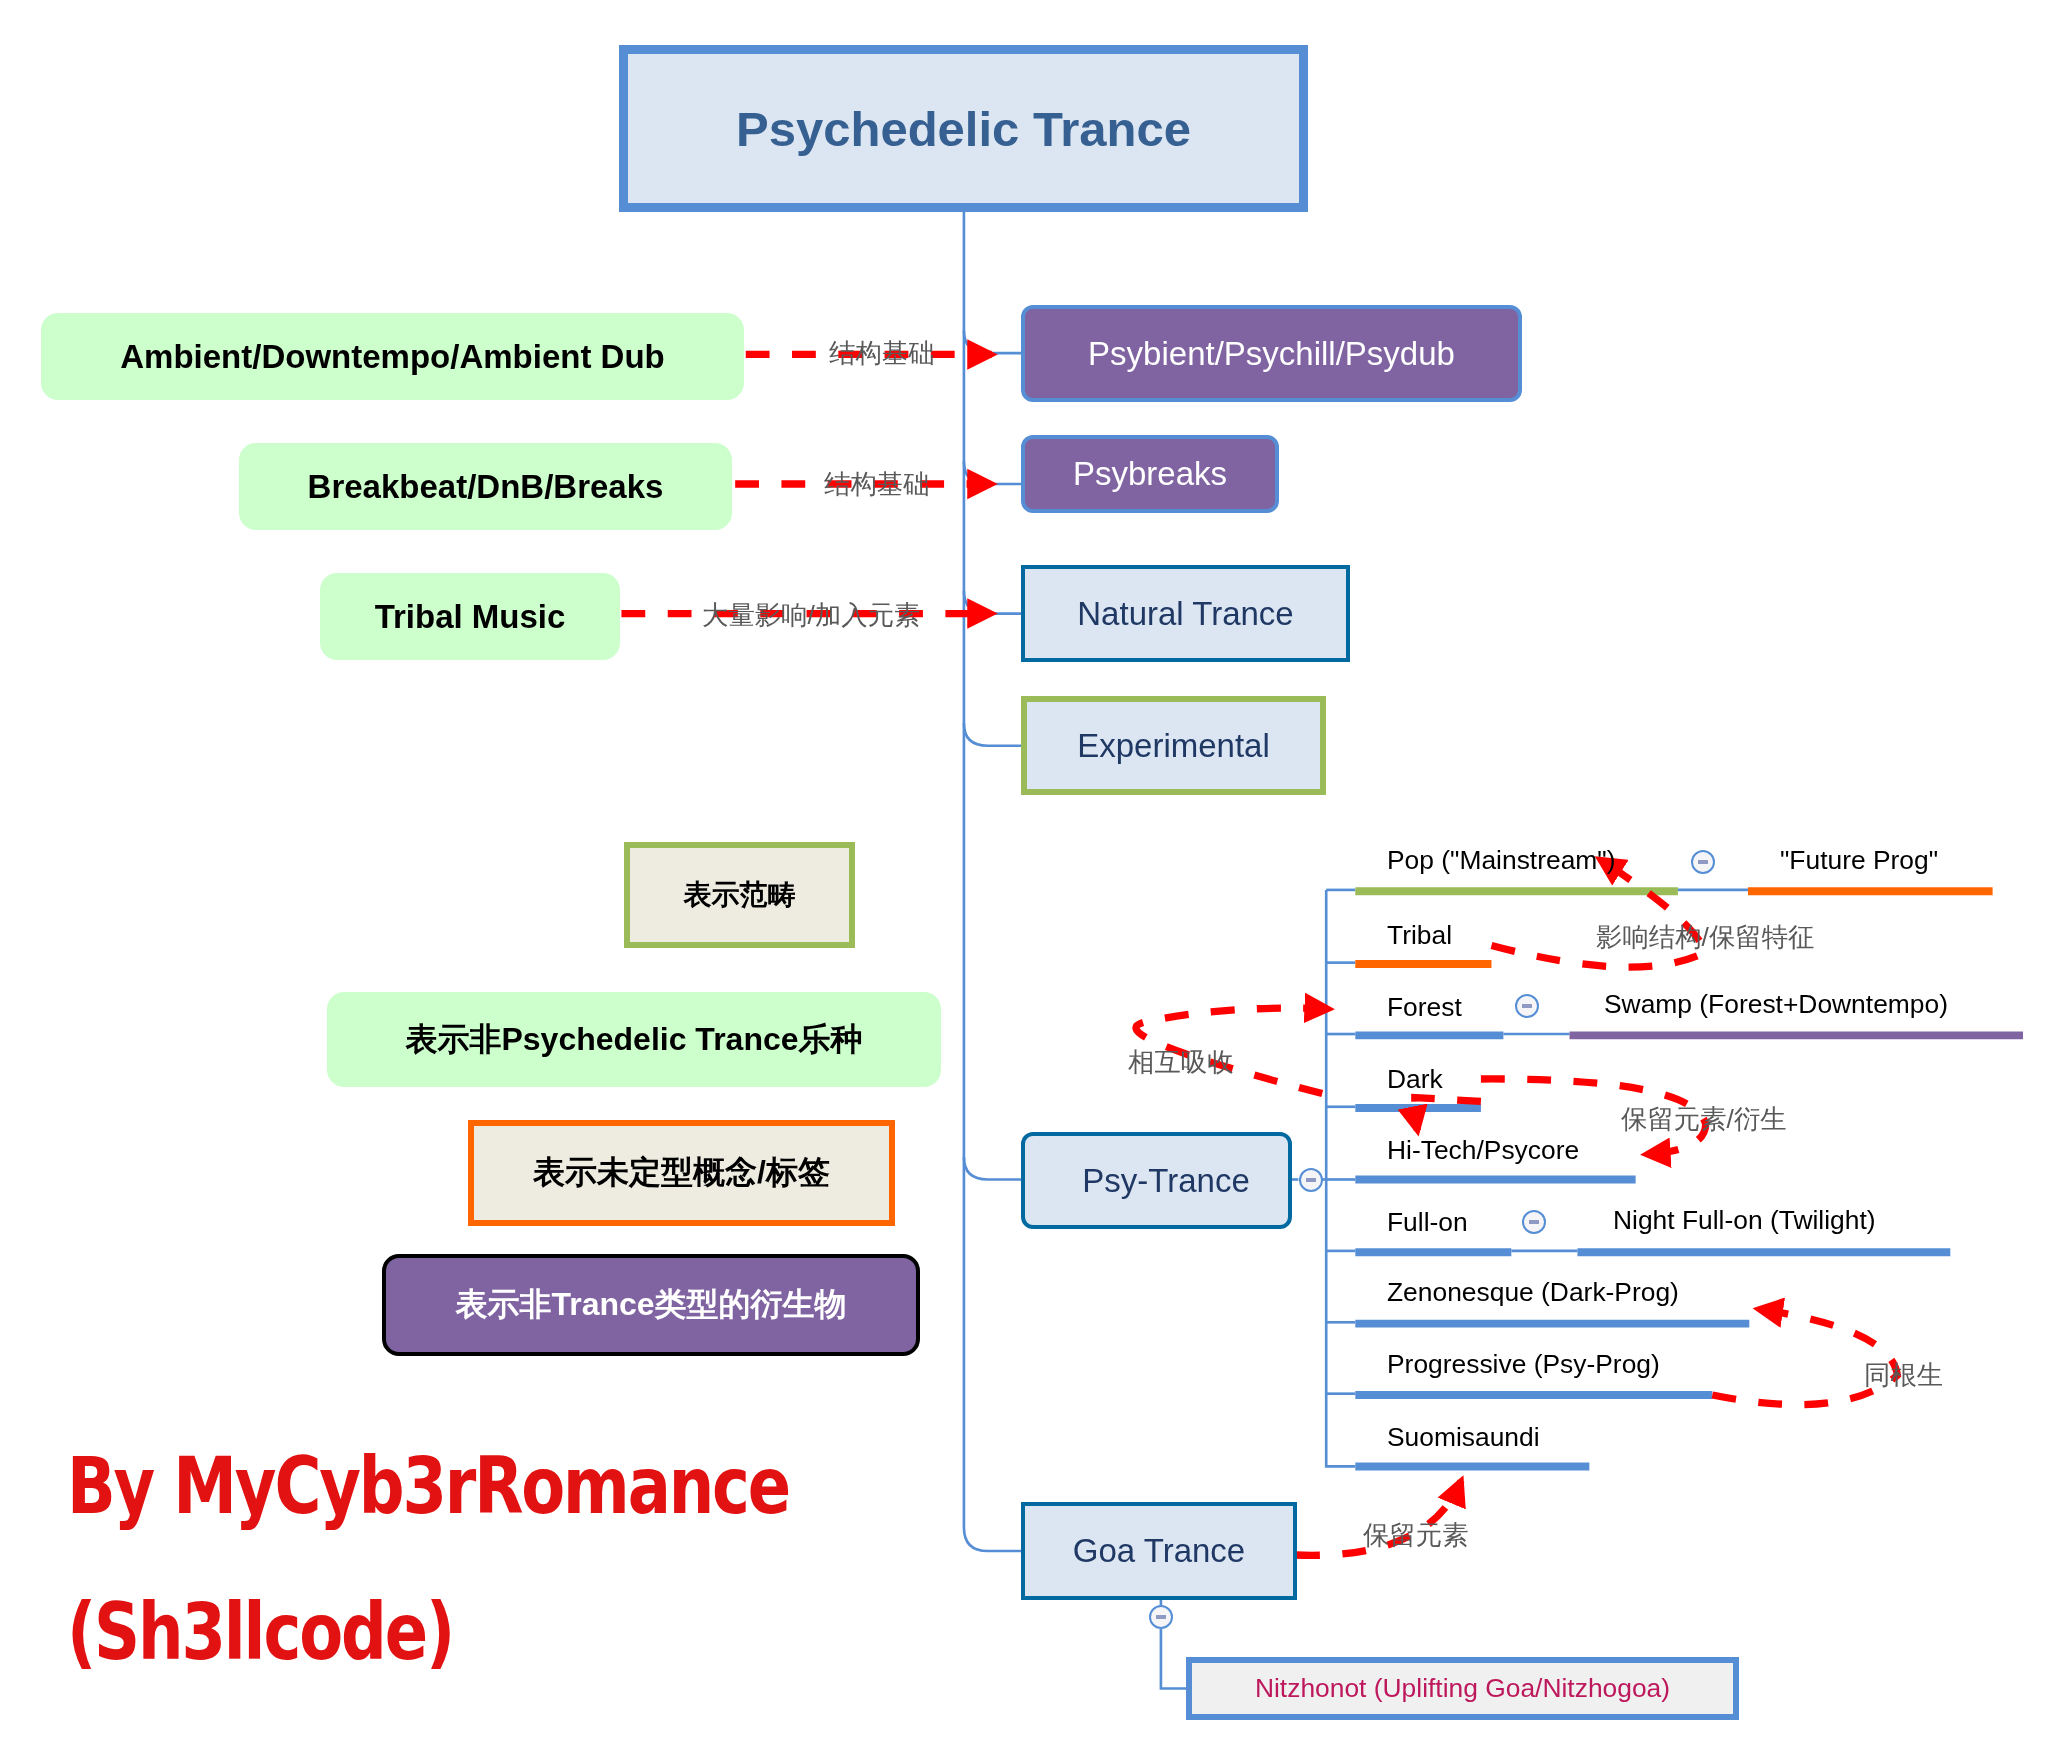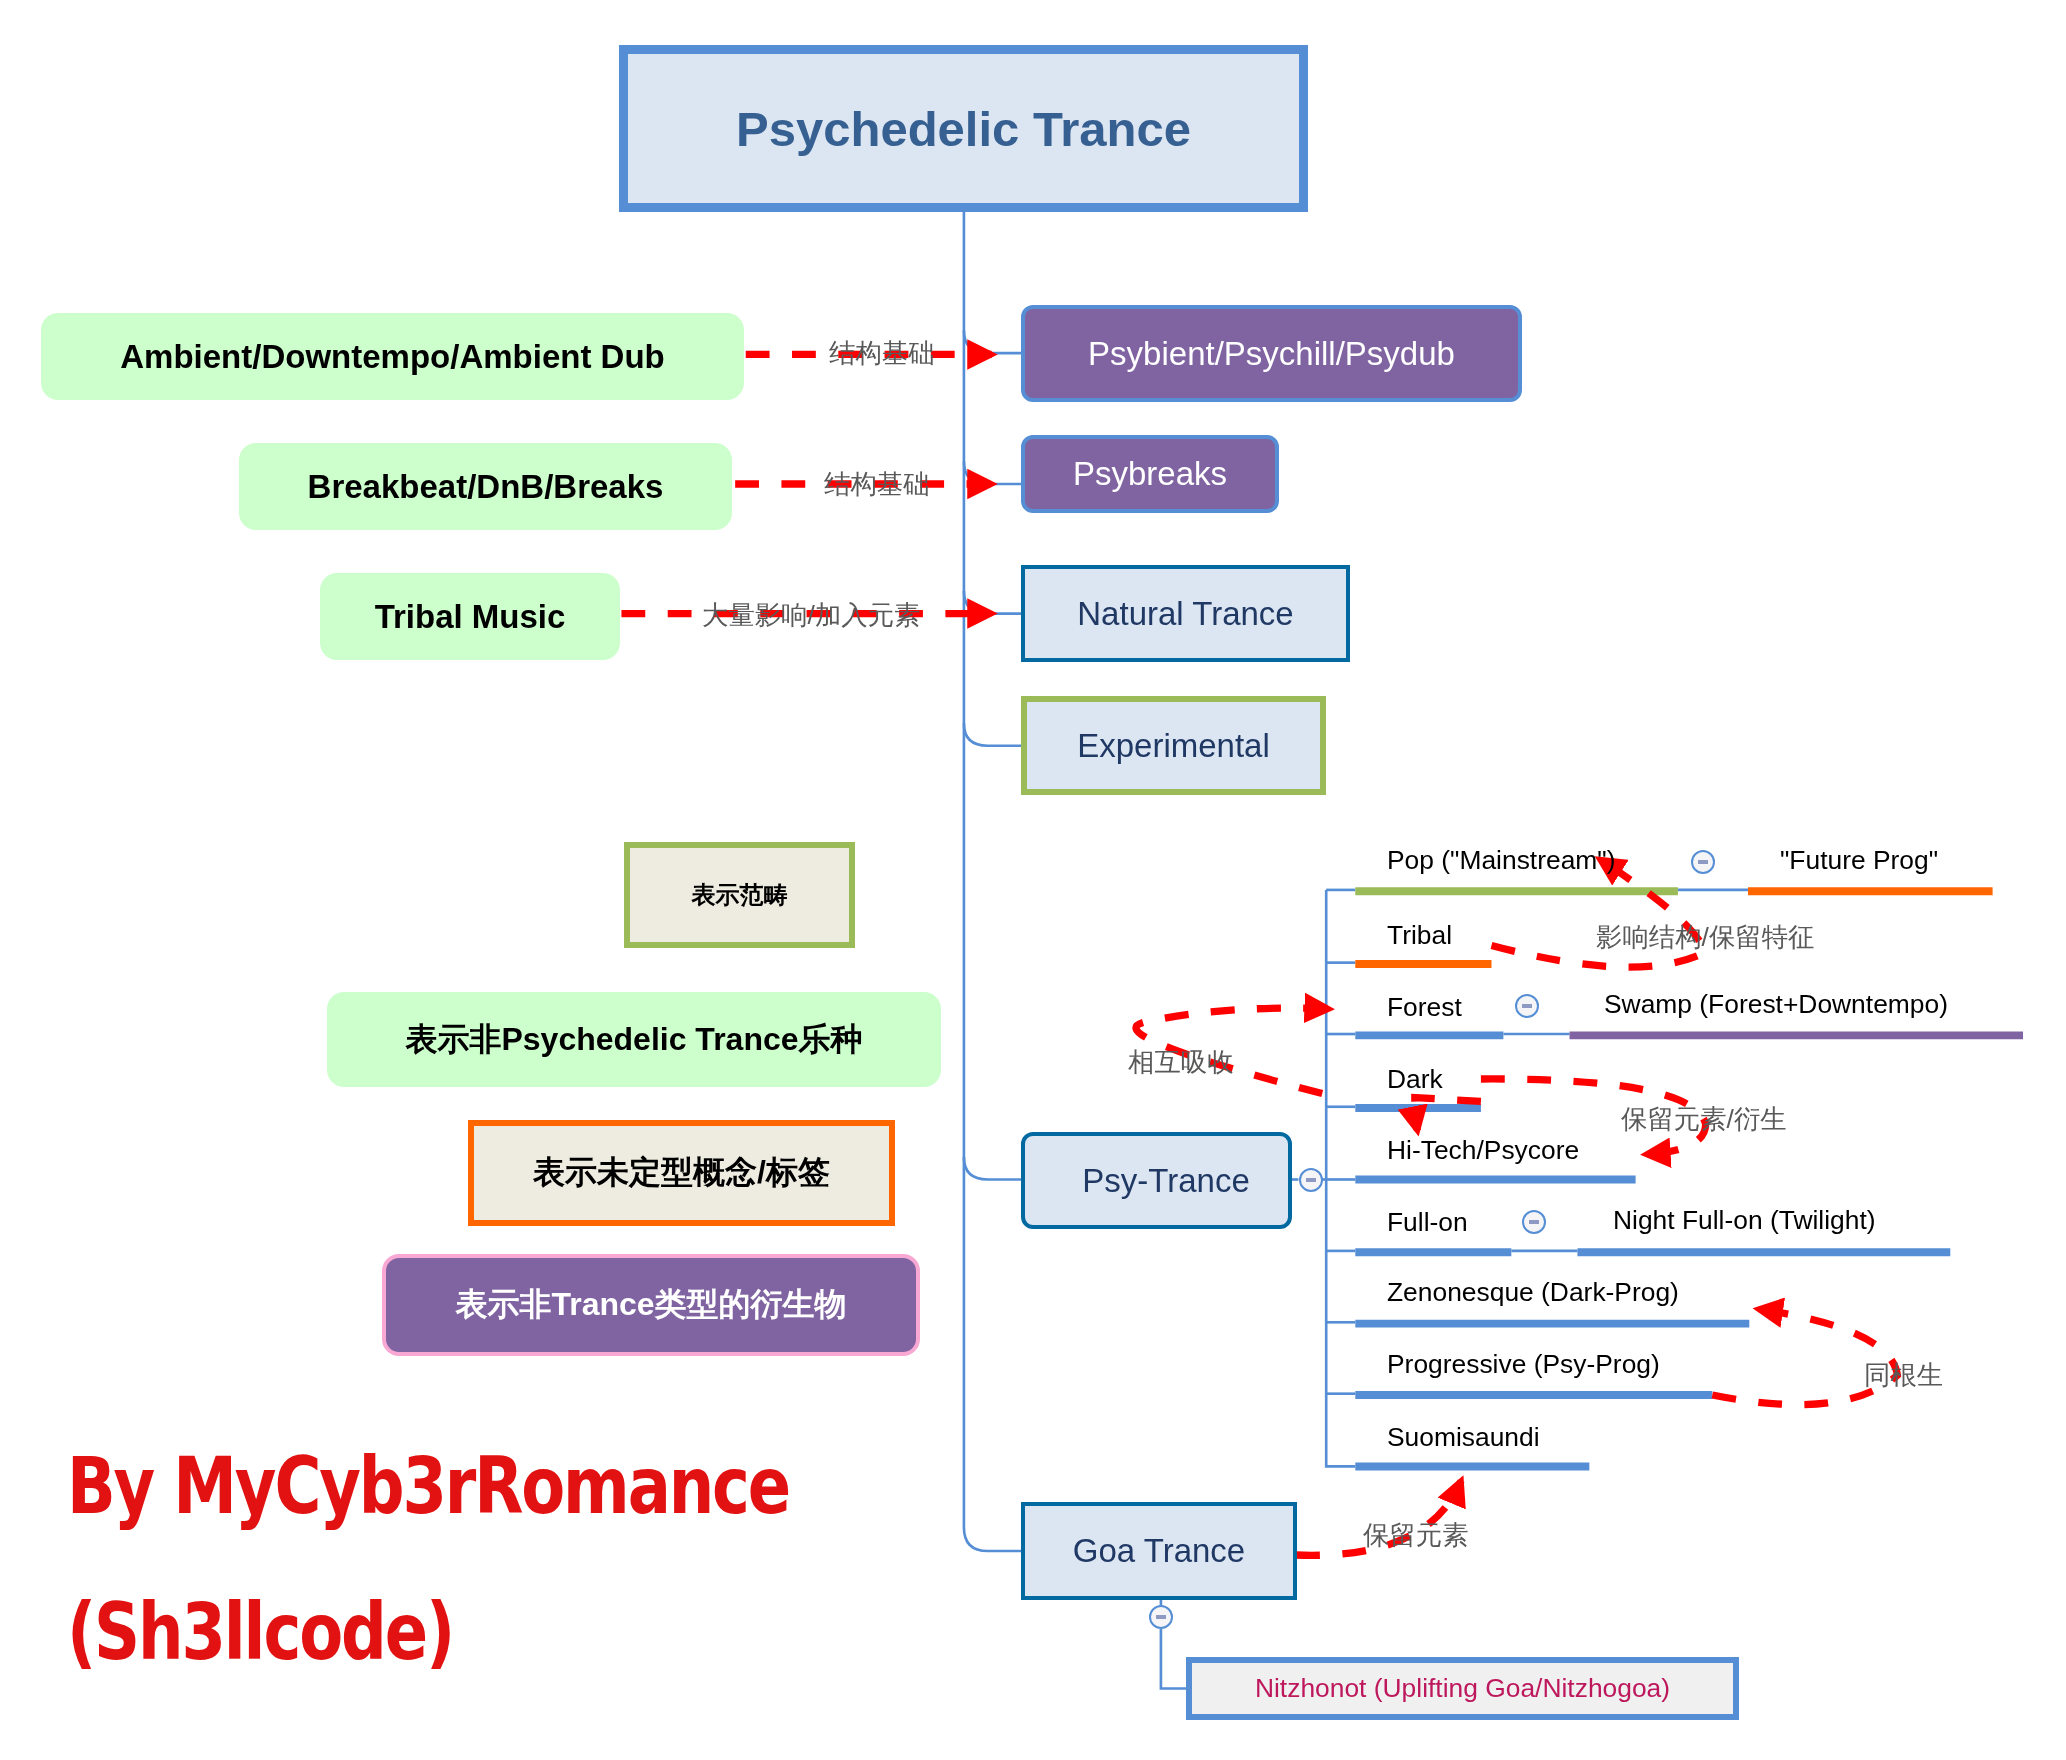--- a/index.html
+++ b/index.html
@@ -8,24 +8,24 @@
   #canvas { position: absolute; left: 0; top: 0; width: 2066px; height: 1760px; }
   svg#links { position: absolute; left: 0; top: 0; width: 2066px; height: 1760px; }
   .node { position: absolute; box-sizing: border-box; display: flex; align-items: center; justify-content: center; white-space: nowrap; }
   .root { left: 619px; top: 45px; width: 689px; height: 167px; background: #dce6f2; border: 9.3px solid #558ed5;
           color: #376092; font-weight: bold; font-size: 49px; }
   .derivative { background: #8064a2; border: 4px solid #558ed5; border-radius: 12px; color: #ffffff; font-size: 33px; }
   .trance { background: #dce6f2; border: 4px solid #0369a1; color: #1f3864; font-size: 33px; }
   .trance.rounded { border-radius: 12px; padding-left: 19px; }
   .category { background: #dce6f2; border: 6.6px solid #9bbb59; color: #1f3864; font-size: 33px; }
   .external { background: #ccffcc; border-radius: 17px; color: #000000; font-weight: bold; font-size: 33px; }
-  .legend-cat { background: #eeece1; border: 6.6px solid #9bbb59; color: #000; font-weight: bold; font-size: 24px; }
+  .legend-cat { background: #eeece1; border: 6.6px solid #9bbb59; color: #000; font-weight: bold; font-size: 28px; }
   .legend-ext { background: #ccffcc; border-radius: 17px; color: #000; font-weight: bold; font-size: 32px; }
   .legend-tag { background: #eeece1; border: 6.6px solid #ff6600; color: #000; font-weight: bold; font-size: 32px; }
-  .legend-der { background: #8064a2; border: 4px solid #f9a8d4; border-radius: 17px; color: #fff; font-weight: bold; font-size: 32px; }
+  .legend-der { background: #8064a2; border: 4px solid #000000; border-radius: 17px; color: #fff; font-weight: bold; font-size: 32px; }
   .nitz { background: #f0f0f0; border: 6.6px solid #558ed5; color: #be185d; font-size: 26.4px; }
   .sub { position: absolute; font-size: 26.4px; color: #000; white-space: nowrap; }
   .rel-label { position: absolute; font-size: 26.4px; color: #595959; white-space: nowrap; }
   .collapse { position: absolute; width: 24px; height: 24px; box-sizing: border-box; border: 2.6px solid #558ed5; border-radius: 50%;
               background: #f5f5f8; display: flex; align-items: center; justify-content: center; cursor: pointer; }
   .collapse span { display: block; width: 10.6px; height: 3.3px; background: #8e9ac4; }
   .signature { position: absolute; color: #e31212; font-family: "DejaVu Sans", sans-serif; font-weight: bold; font-size: 78px;
                letter-spacing: -2.6px; transform: scaleX(0.82); transform-origin: left top; white-space: nowrap; }
 </style>
 </head>

